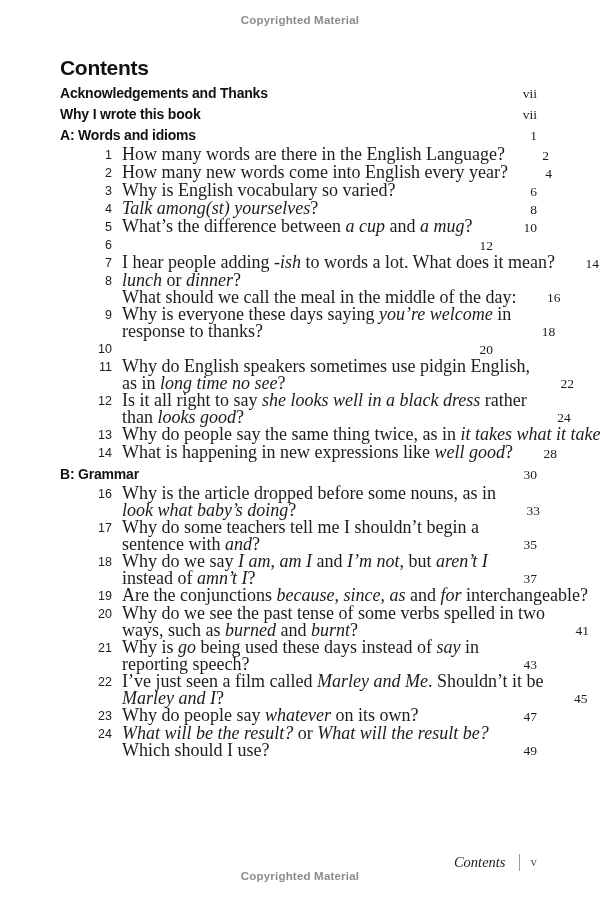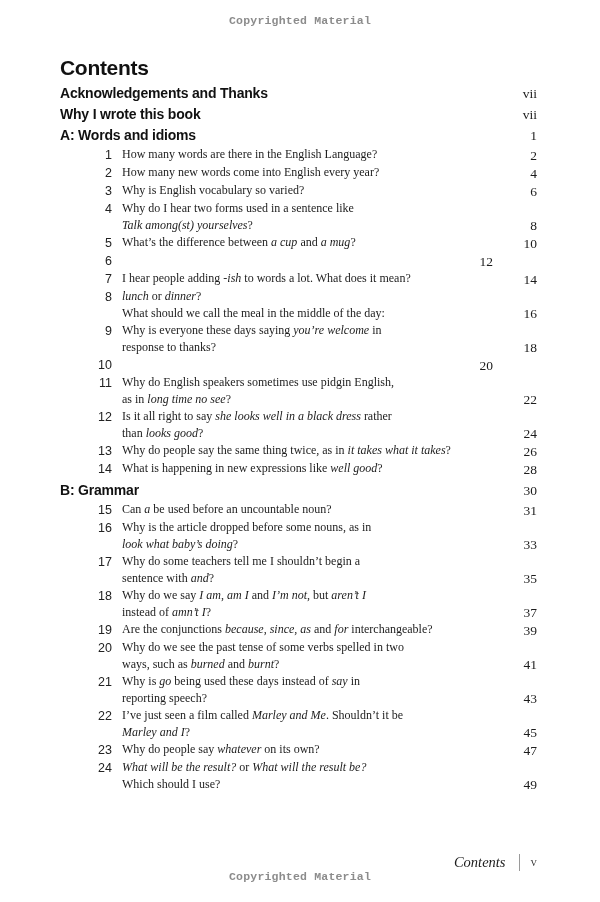--- a/index.html
+++ b/index.html
@@ -8,21 +8,21 @@
     width: 600px; height: 902px;
     font-family: "Liberation Serif", serif;
     color: #1c1c1c;
     position: relative;
     overflow: hidden;
   }
   .copyright-banner {
     position: absolute;
     width: 100%;
     text-align: center;
-    font-family: Liberation Mono, monospace;
+    font-family: Liberation Sans, sans-serif;
     font-size: 11.5px;
     font-weight: bold;
     color: #8c8c8c;
     letter-spacing: 0.2px;
   }
   .copyright-top { top: 14px; }
   .copyright-bottom { top: 870px; }
 
   .page-content {
     position: absolute;
@@ -70,21 +70,21 @@
     line-height: 17px;
   }
   .e-num {
     font-family: "Liberation Sans", sans-serif;
     font-size: 12.5px;
     text-align: right;
     align-self: start;
     padding-top: 1px;
     color: #222;
   }
-  .e-text { font-size: 12px; }
+  .e-text { font-size: 18px; }
   .e-line { display: block; white-space: nowrap; }
   .e-line i { font-style: italic; }
   .e-page {
     font-family: "Liberation Serif", serif;
     font-size: 13.5px;
     text-align: right;
     align-self: end;
   }
 
   
@@ -150,21 +150,20 @@
       <div class="toc-entry">
         <span class="e-num">3</span>
         <span class="e-text">
           <span class="e-line"><span>Why is English vocabulary so varied?</span></span>
         </span>
         <span class="e-page">6</span>
       </div>
       <div class="toc-entry">
         <span class="e-num">4</span>
         <span class="e-text">
-          <span class="e-line"><span>Why do I hear two forms used in a sentence like</span></span>
           <span class="e-line"><i>Talk among(st) yourselves</i><span>?</span></span>
         </span>
         <span class="e-page">8</span>
       </div>
       <div class="toc-entry">
         <span class="e-num">5</span>
         <span class="e-text">
           <span class="e-line"><span>What’s the difference between </span><i>a cup</i><span> and </span><i>a mug</i><span>?</span></span>
         </span>
         <span class="e-page">10</span>
@@ -226,27 +225,20 @@
       <div class="toc-entry">
         <span class="e-num">14</span>
         <span class="e-text">
           <span class="e-line"><span>What is happening in new expressions like </span><i>well good</i><span>?</span></span>
         </span>
         <span class="e-page">28</span>
       </div>
       <div class="toc-heading-row">
         <span class="h-label">B: Grammar</span>
         <span class="h-page">30</span>
-      </div>
-      <div class="toc-entry">
-        <span class="e-num">15</span>
-        <span class="e-text">
-          <span class="e-line"><span>Can </span><i>a</i><span> be used before an uncountable noun?</span></span>
-        </span>
-        <span class="e-page">31</span>
       </div>
       <div class="toc-entry">
         <span class="e-num">16</span>
         <span class="e-text">
           <span class="e-line"><span>Why is the article dropped before some nouns, as in</span></span>
           <span class="e-line"><i>look what baby’s doing</i><span>?</span></span>
         </span>
         <span class="e-page">33</span>
       </div>
       <div class="toc-entry">

